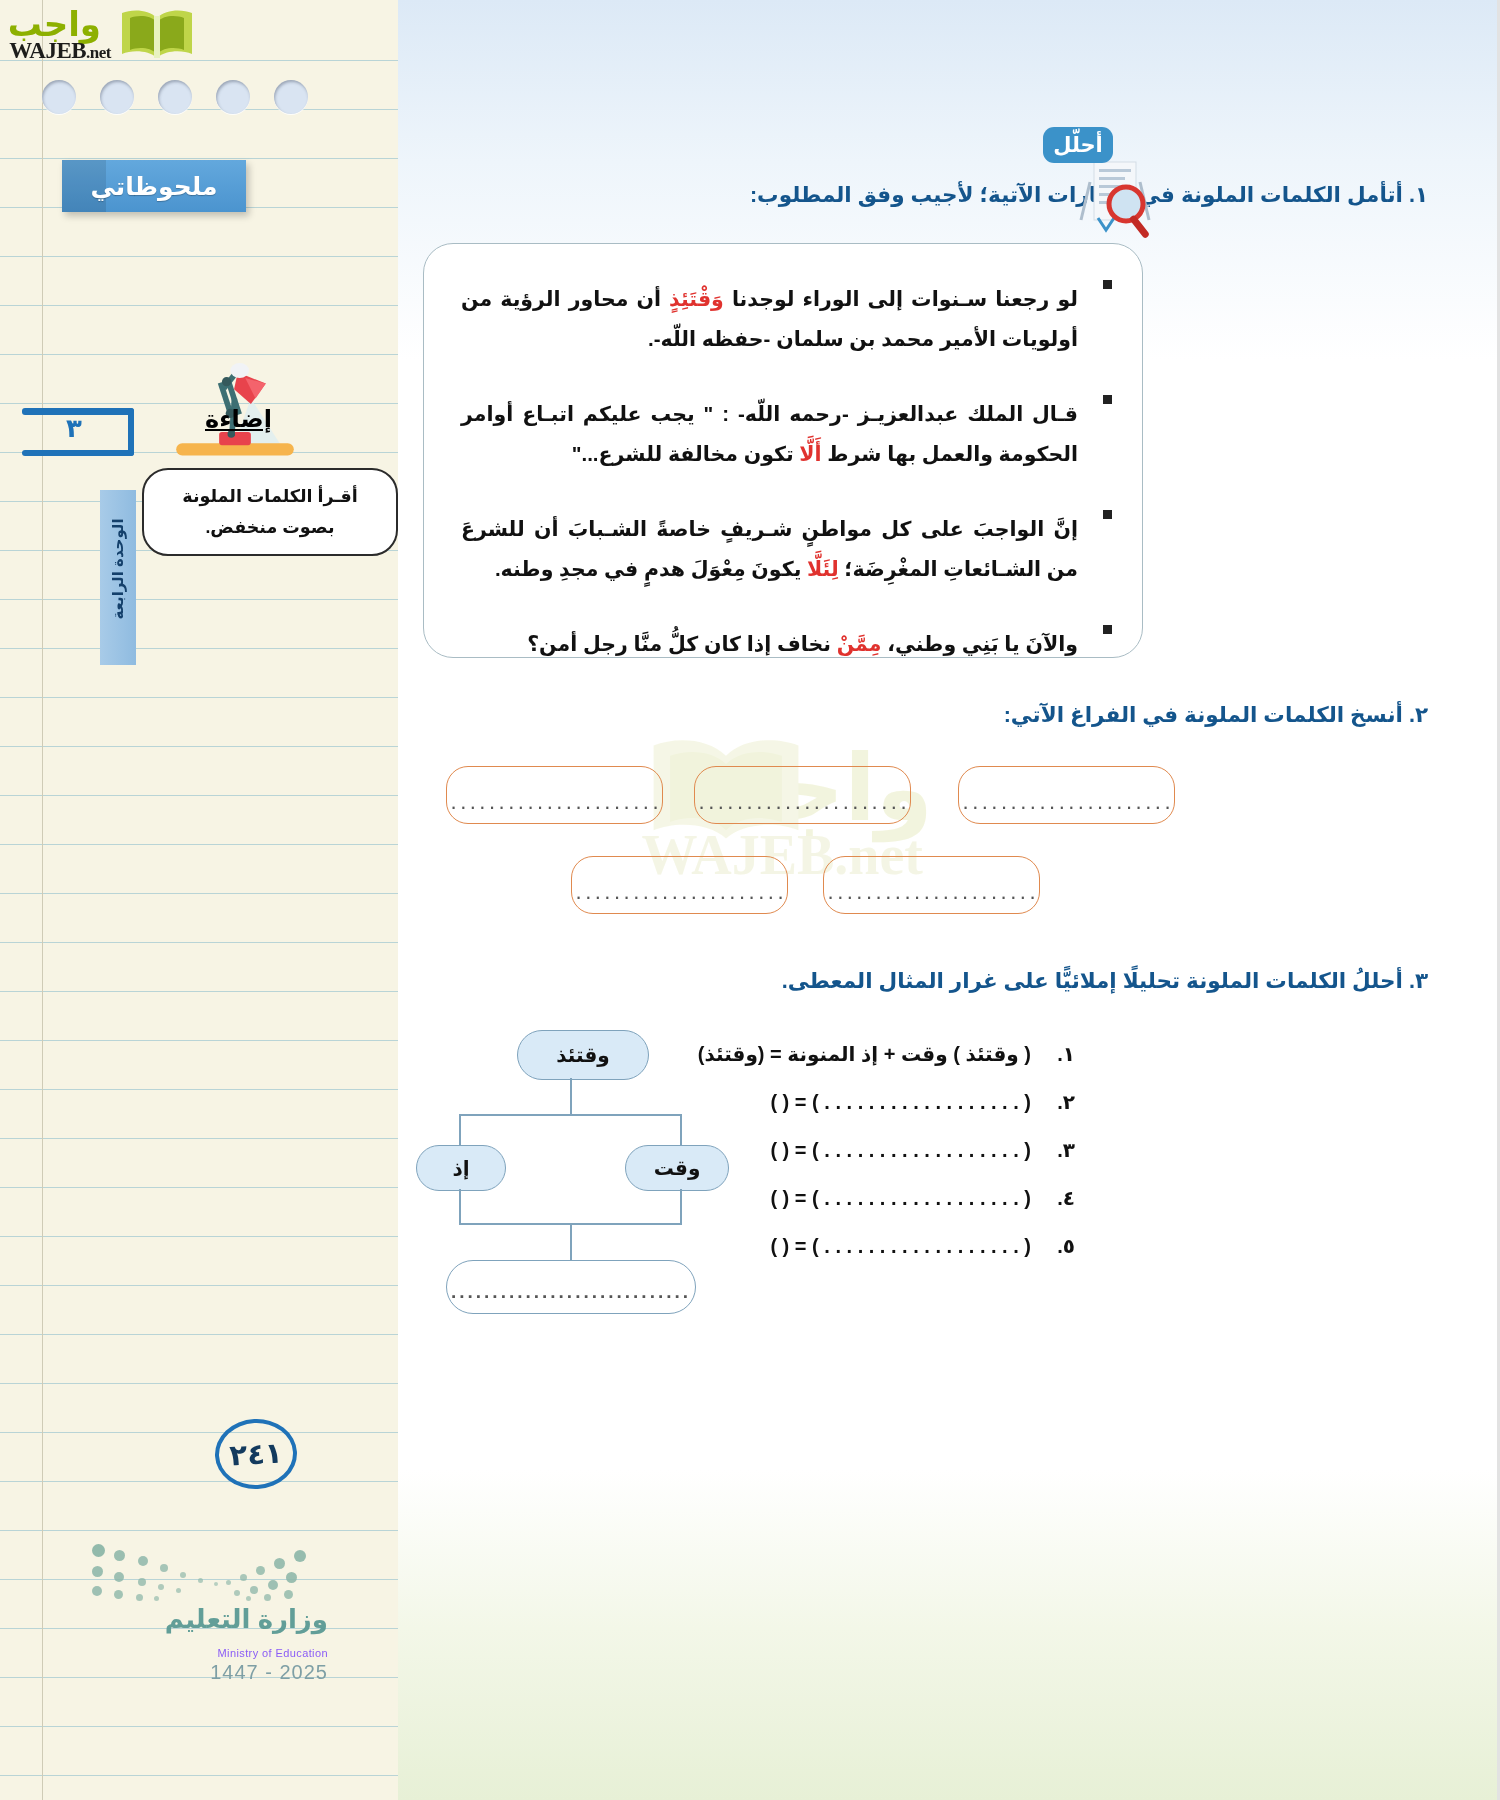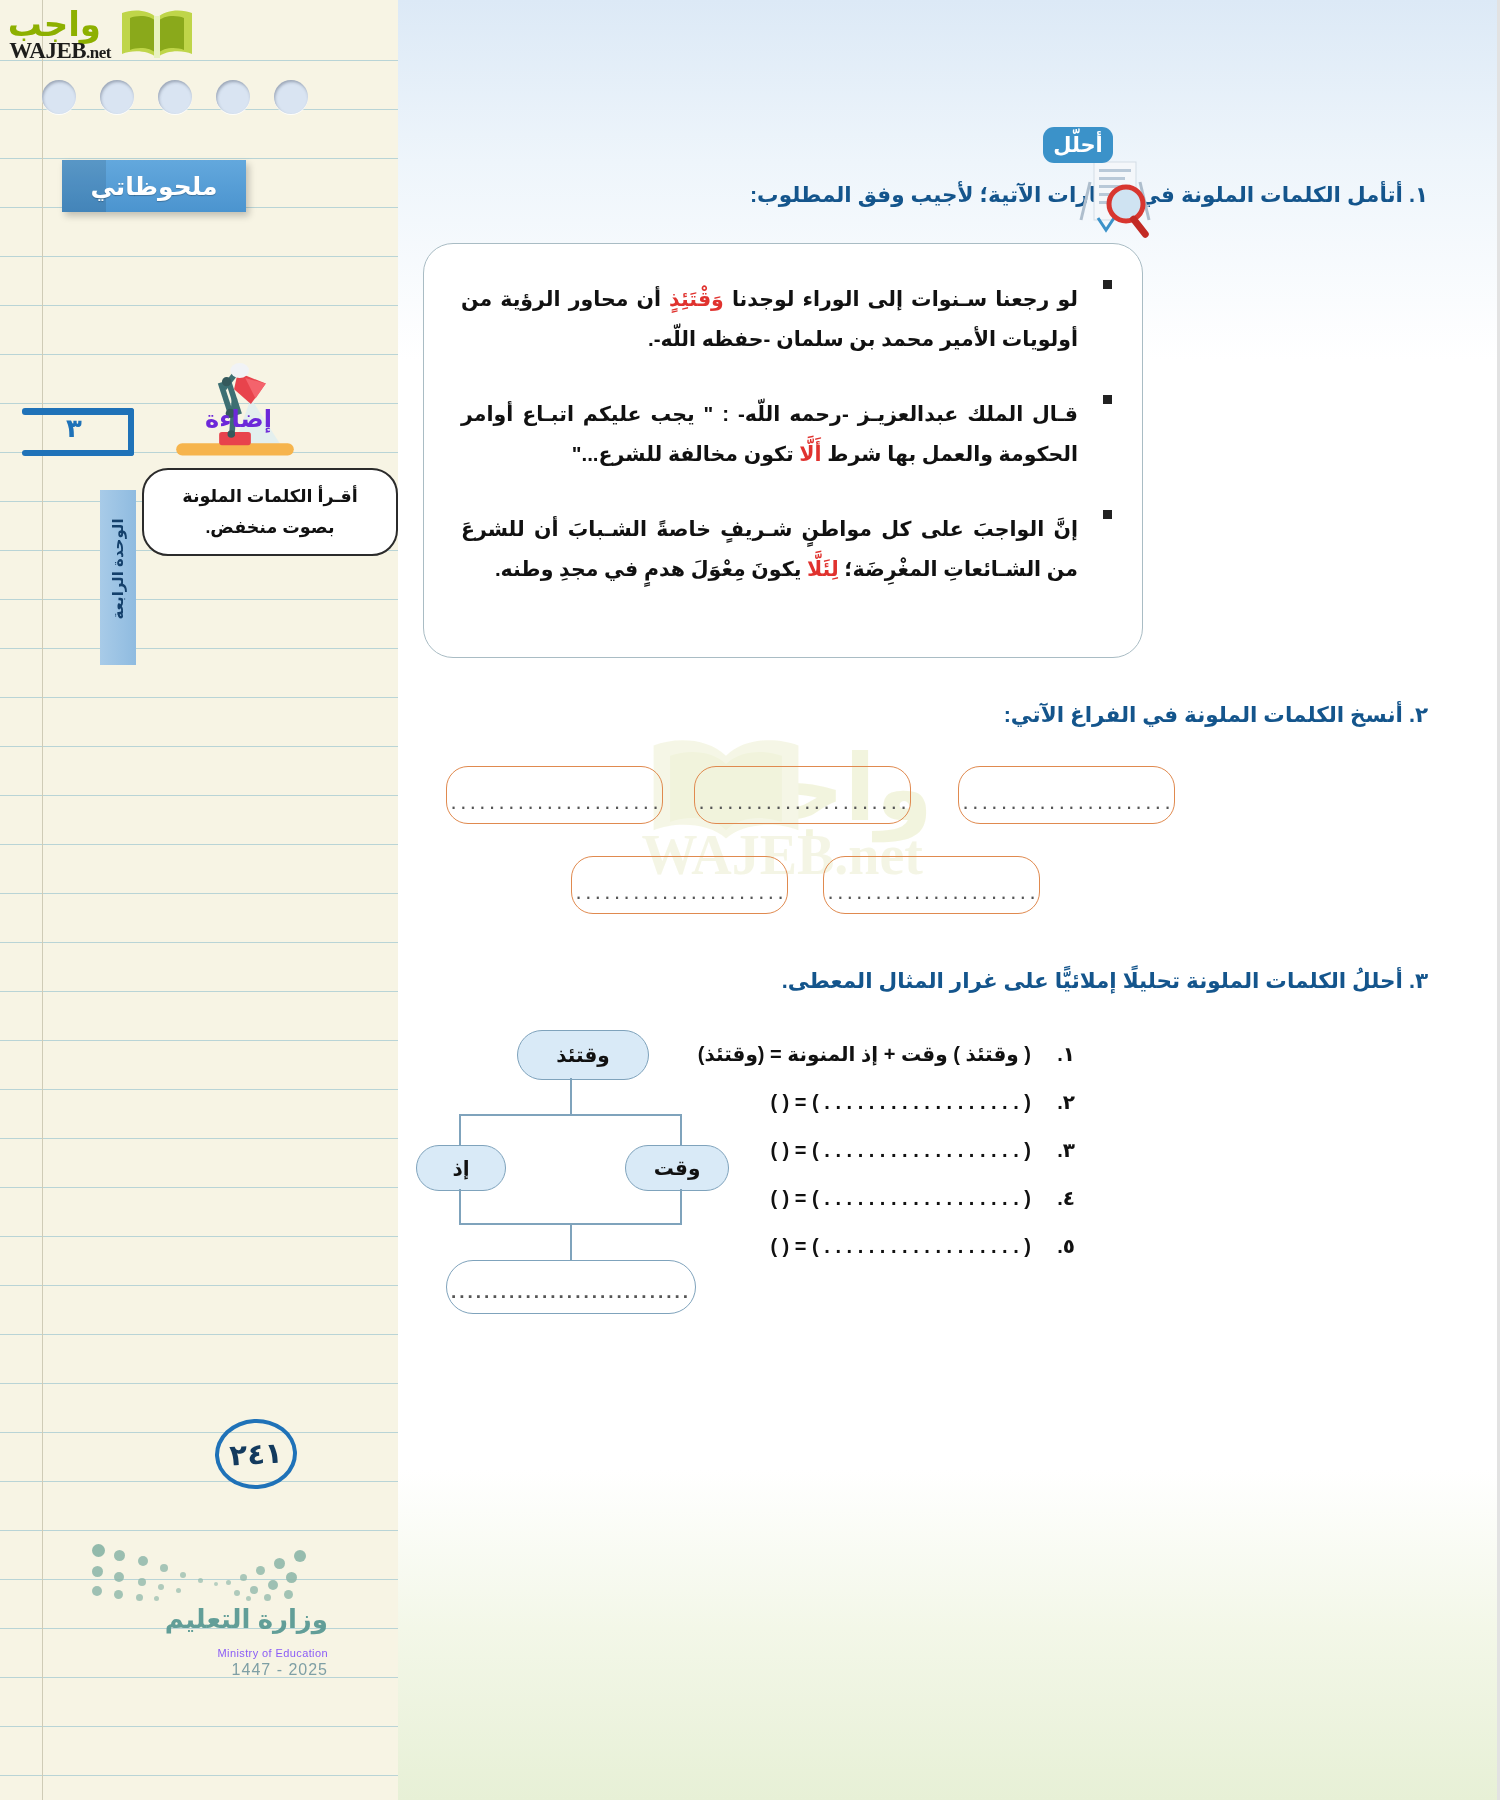--- a/index.html
+++ b/index.html
@@ -77,21 +77,21 @@
   .ribbon .txt{
     position:absolute;left:-68px;top:70px;width:172px;
     transform:rotate(-90deg);text-align:center;
     font-size:15px;color:#14406b;font-weight:bold;white-space:nowrap;
   }
 
   
   .lamp{position:absolute;left:165px;top:360px;width:140px;height:105px;}
 
   .idaa-label{
-    position:absolute;left:205px;top:405px;font-size:24px;font-weight:bold;color:#6d28d9;
+    position:absolute;left:205px;top:405px;font-size:24px;font-weight:bold;color:#000000;text-decoration:underline;
   }
 
   
   .bubble{
     position:absolute;left:142px;top:468px;width:256px;height:88px;
     background:#fff;border:2.2px solid #2b2b2b;border-radius:26px;
     display:flex;align-items:center;justify-content:center;padding:4px 12px;
     box-sizing:border-box;
   }
   .bubble p{
@@ -99,21 +99,21 @@
   }
 
   
   .moe{position:absolute;left:68px;top:1540px;width:260px;}
   .moe-dots{position:relative;width:240px;height:58px;}
   .moe-dots i{position:absolute;border-radius:50%;background:#8cb6a8;display:block;}
   .moe-ar{
     font-size:26px;color:#5b9a94;letter-spacing:2px;margin-top:6px;font-weight:600;opacity:.95;
   }
   .moe-en{font-size:11px;color:#8b5cf6;letter-spacing:.4px;margin-top:12px;}
-  .moe-yr{font-size:16px;color:#7e9fa5;letter-spacing:1px;margin-top:2px;}
+  .moe-yr{font-size:20px;color:#7e9fa5;letter-spacing:1px;margin-top:2px;}
 
   .page-num{
     position:absolute;left:215px;top:1419px;width:74px;height:62px;
     border:4px solid #1f72b8;border-radius:50%;
     display:flex;align-items:center;justify-content:center;
     font-size:29px;color:#133a5e;font-weight:bold;
     transform:rotate(-3deg);
   }
 
   
@@ -388,20 +388,24 @@
       <p><span>لو رجعنا سـنوات إلى الوراء لوجدنا </span><span class="hl">وَقْتَئِذٍ</span><span> أن محاور الرؤية من أولويات الأمير محمد بن سلمان -حفظه اللّه-.</span></p>
     </div>
     <div class="stmt">
       <span class="bullet"></span>
       <p><span>قـال الملك عبدالعزيـز -رحمه اللّه- : " يجب عليكم اتبـاع أوامر الحكومة والعمل بها شرط </span><span class="hl">أَلَّا</span><span> تكون مخالفة للشرع..."</span></p>
     </div>
     <div class="stmt">
       <span class="bullet"></span>
       <p><span>إنَّ الواجبَ على كل مواطنٍ شـريفٍ خاصةً الشـبابَ أن للشرعَ من الشـائعاتِ المغْرِضَة؛ </span><span class="hl">لِئَلَّا</span><span> يكونَ مِعْوَلَ هدمٍ في مجدِ وطنه.</span></p>
     </div>
+    <div class="stmt">
+      <span class="bullet"></span>
+      <p><span>والآنَ يا بَنِي وطني، </span><span class="hl">مِمَّنْ</span><span> نخاف إذا كان كلُّ منَّا رجل أمن؟</span></p>
+    </div>
   </div>
 
   <div class="task-h" id="task2-h">٢. أنسخ الكلمات الملونة في الفراغ الآتي:</div>
 
   <div class="blank" style="left:560px;top:766px;width:215px;height:56px;">
     <span class="dots">...............................</span>
   </div>
   <div class="blank" style="left:296px;top:766px;width:215px;height:56px;">
     <span class="dots">...............................</span>
   </div>

